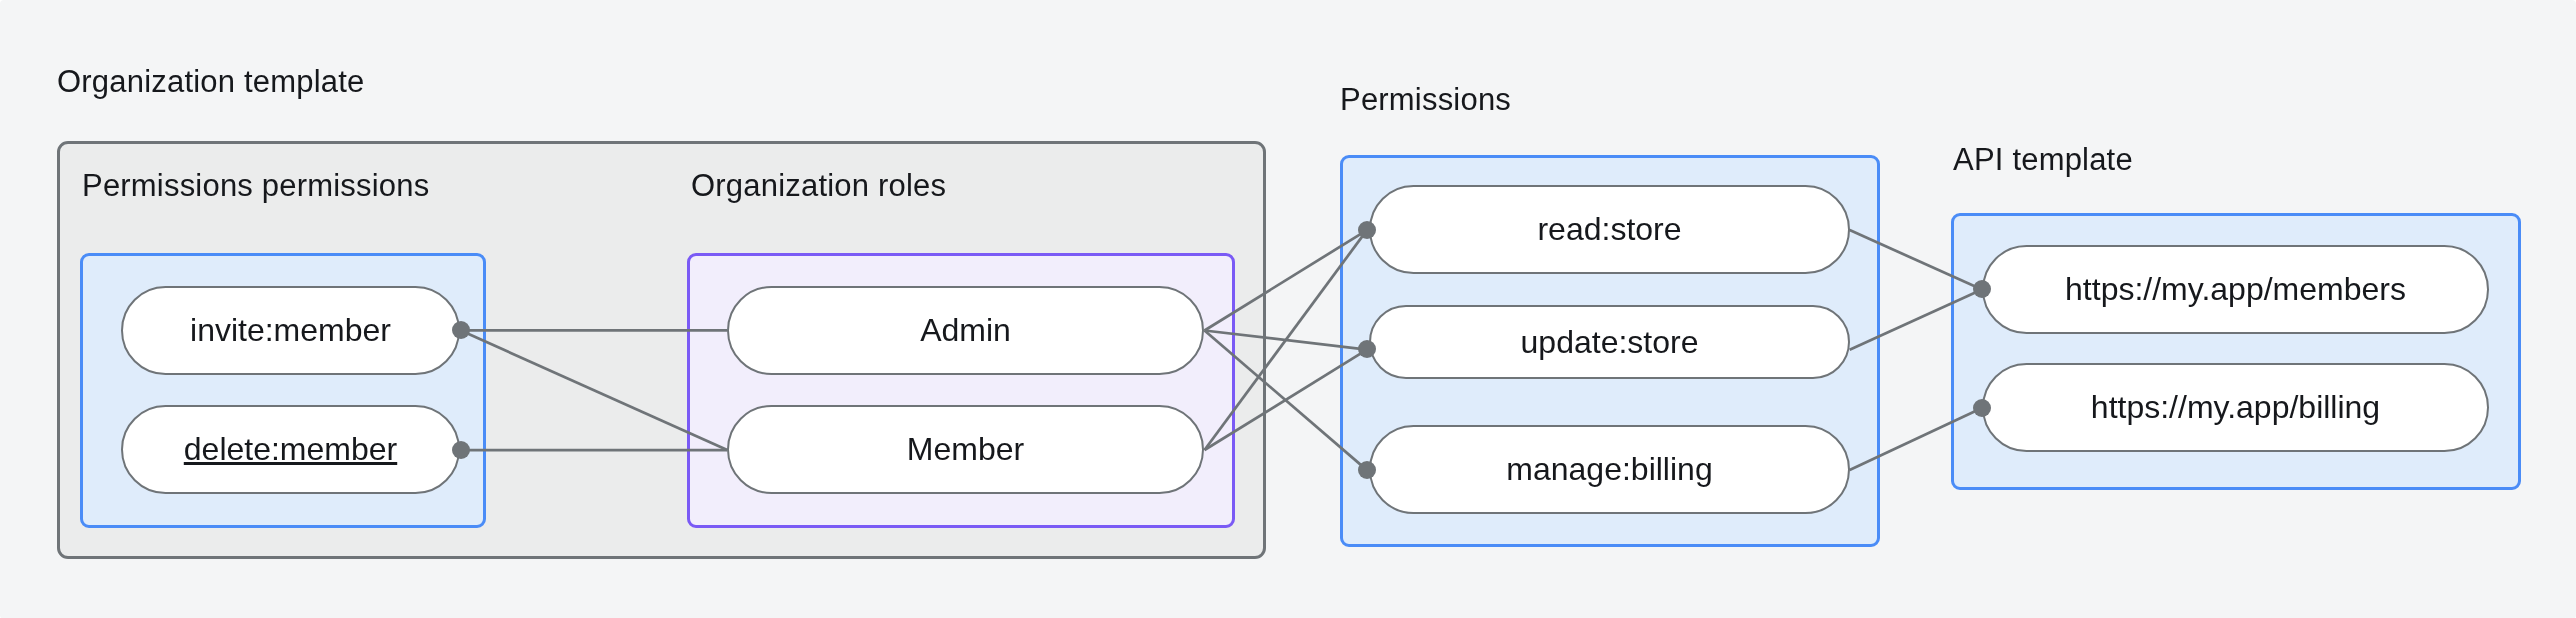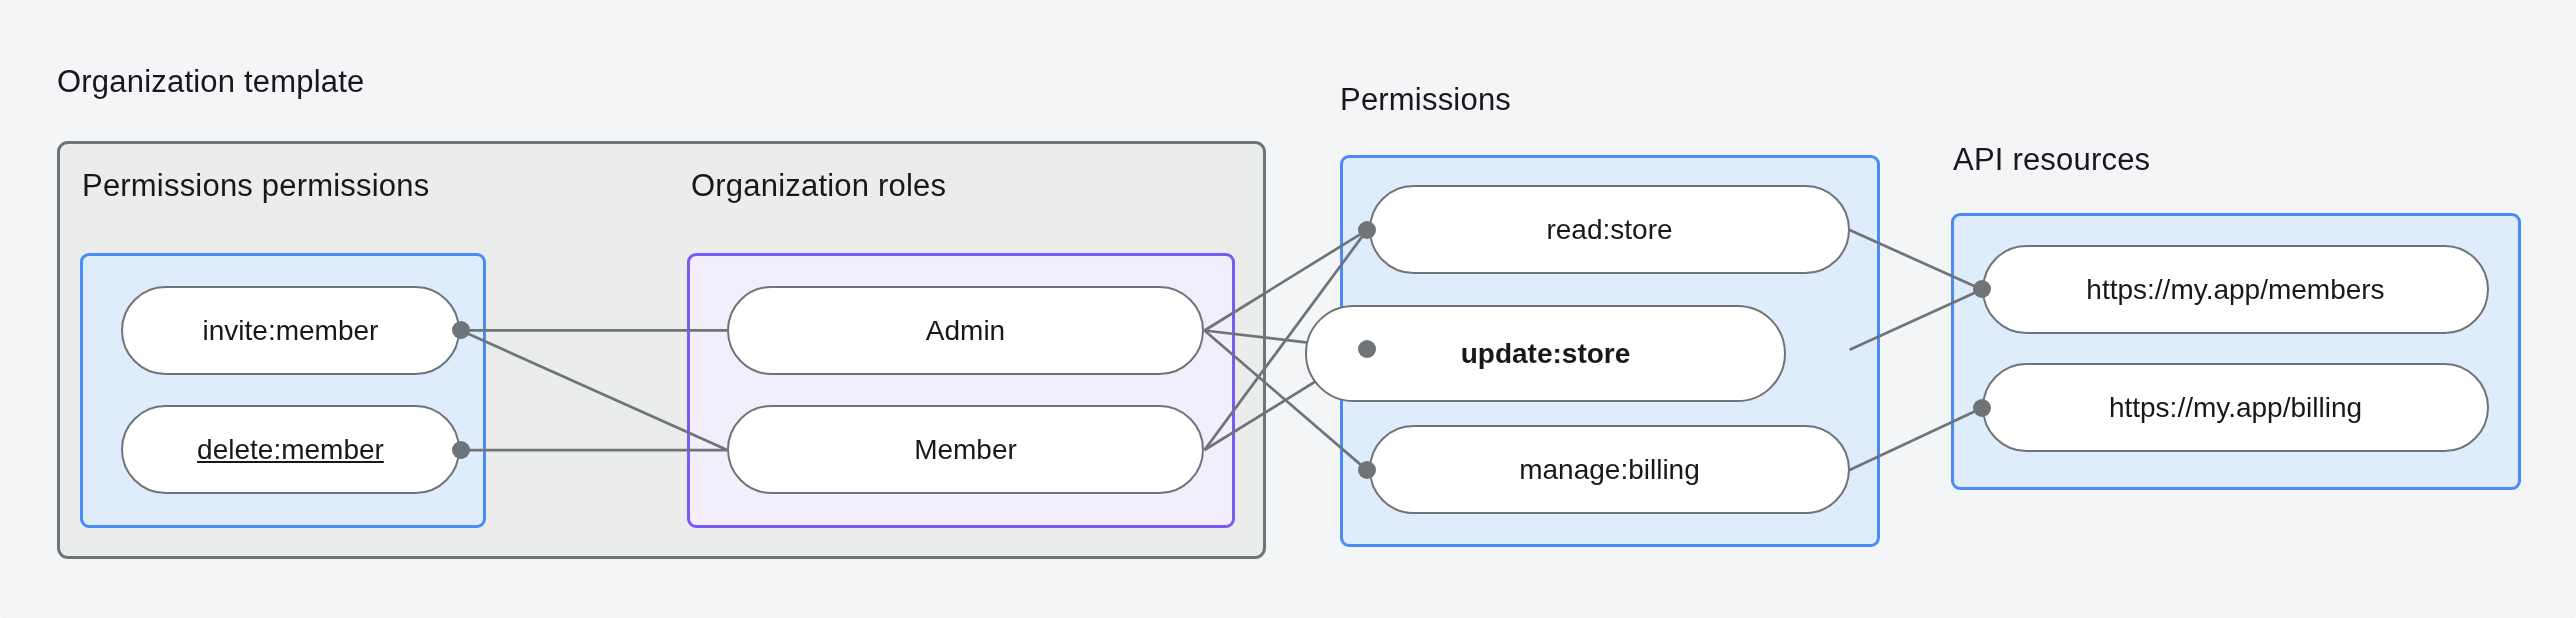--- a/index.html
+++ b/index.html
@@ -55,21 +55,21 @@
   }
   .pill {
     position: absolute;
     box-sizing: border-box;
     background: var(--pill-fill, #ffffff);
     border: 2.7px solid var(--pill-border, #6f7478);
     border-radius: 55px;
     display: flex;
     align-items: center;
     justify-content: center;
-    font-size: 28px;
+    font-size: 32px;
     color: var(--text-color, #16181c);
     white-space: nowrap;
   }
   .dot {
     position: absolute;
     width: 18px;
     height: 18px;
     border-radius: 50%;
     background: var(--edge-color, #6f7478);
   }
@@ -85,21 +85,21 @@
   .pos-orgperm-box  { left: 80px;   top: 253px; width: 406px;  height: 275px; }
   .pos-orgroles-box { left: 687px;  top: 253px; width: 548px;  height: 275px; }
   .pos-perm-box     { left: 1340px; top: 155px; width: 540px;  height: 392px; }
   .pos-api-box      { left: 1951px; top: 213px; width: 570px;  height: 277px; }
 
   .pos-pill-invite  { left: 121px;  top: 286px; width: 339px; height: 89px; }
   .pos-pill-delete  { left: 121px;  top: 405px; width: 339px; height: 89px; text-decoration: underline; }
   .pos-pill-admin   { left: 727px;  top: 286px; width: 477px; height: 89px; }
   .pos-pill-member  { left: 727px;  top: 405px; width: 477px; height: 89px; }
   .pos-pill-read    { left: 1369px; top: 185px; width: 481px; height: 89px; }
-  .pos-pill-update  { left: 1305px; top: 305px; width: 481px; height: 97px; font-weight: bold; }
+  .pos-pill-update  { left: 1369px; top: 305px; width: 481px; height: 74px; }
   .pos-pill-manage  { left: 1369px; top: 425px; width: 481px; height: 89px; }
   .pos-pill-members { left: 1982px; top: 245px; width: 507px; height: 89px; }
   .pos-pill-billing { left: 1982px; top: 363px; width: 507px; height: 89px; }
 
   .pos-dot-invite   { left: 452px;  top: 321px; }
   .pos-dot-delete   { left: 452px;  top: 441px; }
   .pos-dot-read     { left: 1358px; top: 221px; }
   .pos-dot-update   { left: 1358px; top: 340px; }
   .pos-dot-manage   { left: 1358px; top: 461px; }
   .pos-dot-members  { left: 1973px; top: 280px; }
@@ -113,21 +113,21 @@
   <div class="box gray pos-gray-box"></div>
   <div class="box blue pos-orgperm-box"></div>
   <div class="box purple pos-orgroles-box"></div>
   <div class="box blue pos-perm-box"></div>
   <div class="box blue pos-api-box"></div>
 
   <div class="section-label pos-title">Organization template</div>
   <div class="section-label pos-orgperm-lbl">Permissions permissions</div>
   <div class="section-label pos-orgroles-lbl">Organization roles</div>
   <div class="section-label pos-perm-lbl">Permissions</div>
-  <div class="section-label pos-api-lbl">API resources</div>
+  <div class="section-label pos-api-lbl">API template</div>
 
   <svg class="edges-layer" width="2576" height="619" viewBox="0 0 2823 678">
     <line class="edge" x1="505" y1="362" x2="797" y2="362"></line>
     <line class="edge" x1="505" y1="362" x2="797" y2="493"></line>
     <line class="edge" x1="505" y1="493" x2="797" y2="493"></line>
     <line class="edge" x1="1320" y1="362" x2="1498" y2="252"></line>
     <line class="edge" x1="1320" y1="362" x2="1498" y2="383"></line>
     <line class="edge" x1="1320" y1="362" x2="1498" y2="515"></line>
     <line class="edge" x1="1320" y1="493" x2="1498" y2="252"></line>
     <line class="edge" x1="1320" y1="493" x2="1498" y2="383"></line>

